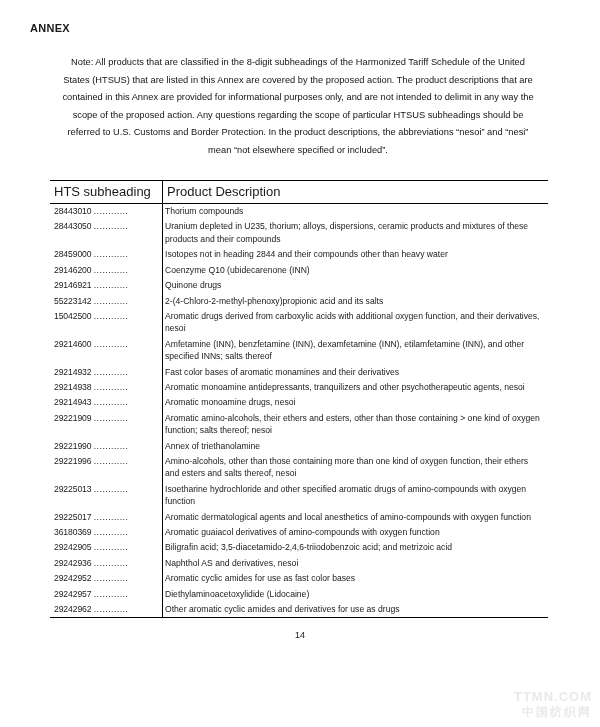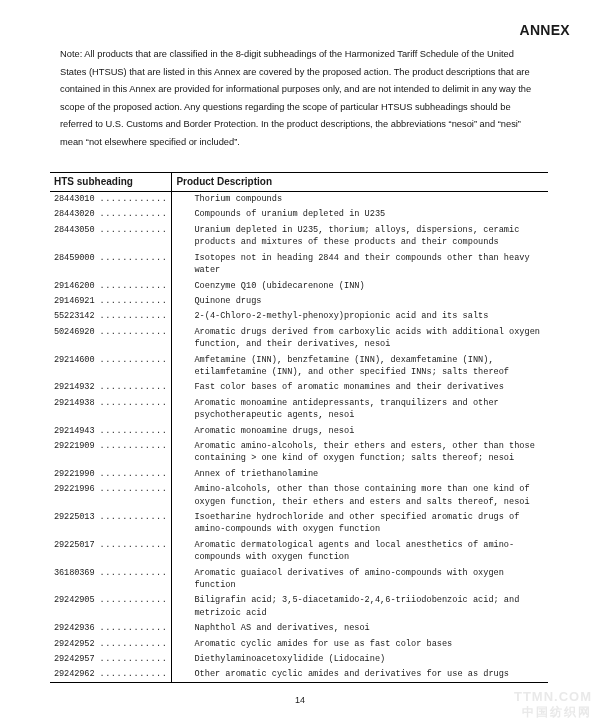--- a/index.html
+++ b/index.html
@@ -16,76 +16,75 @@
     overflow: hidden;
   }
   .page {
     position: relative;
     width: 600px;
     height: 727px;
     box-sizing: border-box;
     padding: 18px 30px 0 30px;
   }
   .doc-title {
-    text-align: right;
-    font-size: 14px;
+    text-align: left;
+    font-size: 11px;
     font-weight: bold;
     letter-spacing: 0.3px;
     margin-top: 4px;
-    margin-bottom: 8px;
+    margin-bottom: 20px;
   }
   .note {
     font-size: 9.3px;
     line-height: 17.6px;
     padding: 0 34px 0 30px;
-    text-align: left;
+    text-align: center;
     color: #141414;
   }
   .note p {
     margin: 0;
   }
   .table-wrap {
     margin-top: 20px;
     padding: 0 22px 0 20px;
   }
   table.hts {
     width: 100%;
     border-collapse: collapse;
     font-size: 8.6px;
   }
   table.hts thead th {
-    font-weight: bold;
-    font-size: 10px;
+    font-weight: normal;
+    font-size: 13px;
     padding: 3px 4px 4px 4px;
     border-top: 1.4px solid #000;
     border-bottom: 1.4px solid #000;
     text-align: left;
   }
   table.hts thead th.col-desc {
   }
   table.hts thead th.col-hts {
     width: 104px;
     border-right: 1px solid #000;
   }
   table.hts tbody td {
     padding: 1.5px 4px 1.5px 4px;
     vertical-align: top;
     line-height: 12.4px;
-    font-family: Liberation Mono, monospace;
   }
   table.hts tbody td.col-hts {
     width: 104px;
     border-right: 1px solid #000;
     white-space: nowrap;
     font-size: 8.6px;
     letter-spacing: -0.1px;
   }
   table.hts tbody td.col-desc {
     font-size: 8.6px;
-    padding-left: 22px;
+    padding-left: 2px;
   }
   .dots {
     color: #222;
     letter-spacing: 0.5px;
   }
   .table-bottom-rule {
     border-bottom: 1.2px solid #000;
     margin: 0 22px 0 20px;
   }
   .page-number {
@@ -133,45 +132,41 @@
           <th class="col-hts">HTS subheading</th>
           <th class="col-desc">Product Description</th>
         </tr>
       </thead>
       <tbody id="hts-body">
           <tr>
             <td class="col-hts"><span>28443010</span> <span class="dots">............</span></td>
             <td class="col-desc">Thorium compounds</td>
           </tr>
           <tr>
-            <td class="col-hts"><span>28443020</span> <span class="dots">............</span></td>
-            <td class="col-desc">Compounds of uranium depleted in U235</td>
-          </tr>
-          <tr>
             <td class="col-hts"><span>28443050</span> <span class="dots">............</span></td>
             <td class="col-desc">Uranium depleted in U235, thorium; alloys, dispersions, ceramic products and mixtures of these products and their compounds</td>
           </tr>
           <tr>
             <td class="col-hts"><span>28459000</span> <span class="dots">............</span></td>
             <td class="col-desc">Isotopes not in heading 2844 and their compounds other than heavy water</td>
           </tr>
           <tr>
             <td class="col-hts"><span>29146200</span> <span class="dots">............</span></td>
             <td class="col-desc">Coenzyme Q10 (ubidecarenone (INN)</td>
           </tr>
           <tr>
             <td class="col-hts"><span>29146921</span> <span class="dots">............</span></td>
             <td class="col-desc">Quinone drugs</td>
           </tr>
           <tr>
             <td class="col-hts"><span>55223142</span> <span class="dots">............</span></td>
             <td class="col-desc">2-(4-Chloro-2-methyl-phenoxy)propionic acid and its salts</td>
           </tr>
           <tr>
-            <td class="col-hts"><span>50246920</span> <span class="dots">............</span></td>
+            <td class="col-hts"><span>15042500</span> <span class="dots">............</span></td>
             <td class="col-desc">Aromatic drugs derived from carboxylic acids with additional oxygen function, and their derivatives, nesoi</td>
           </tr>
           <tr>
             <td class="col-hts"><span>29214600</span> <span class="dots">............</span></td>
             <td class="col-desc">Amfetamine (INN), benzfetamine (INN), dexamfetamine (INN), etilamfetamine (INN), and other specified INNs; salts thereof</td>
           </tr>
           <tr>
             <td class="col-hts"><span>29214932</span> <span class="dots">............</span></td>
             <td class="col-desc">Fast color bases of aromatic monamines and their derivatives</td>
           </tr>

